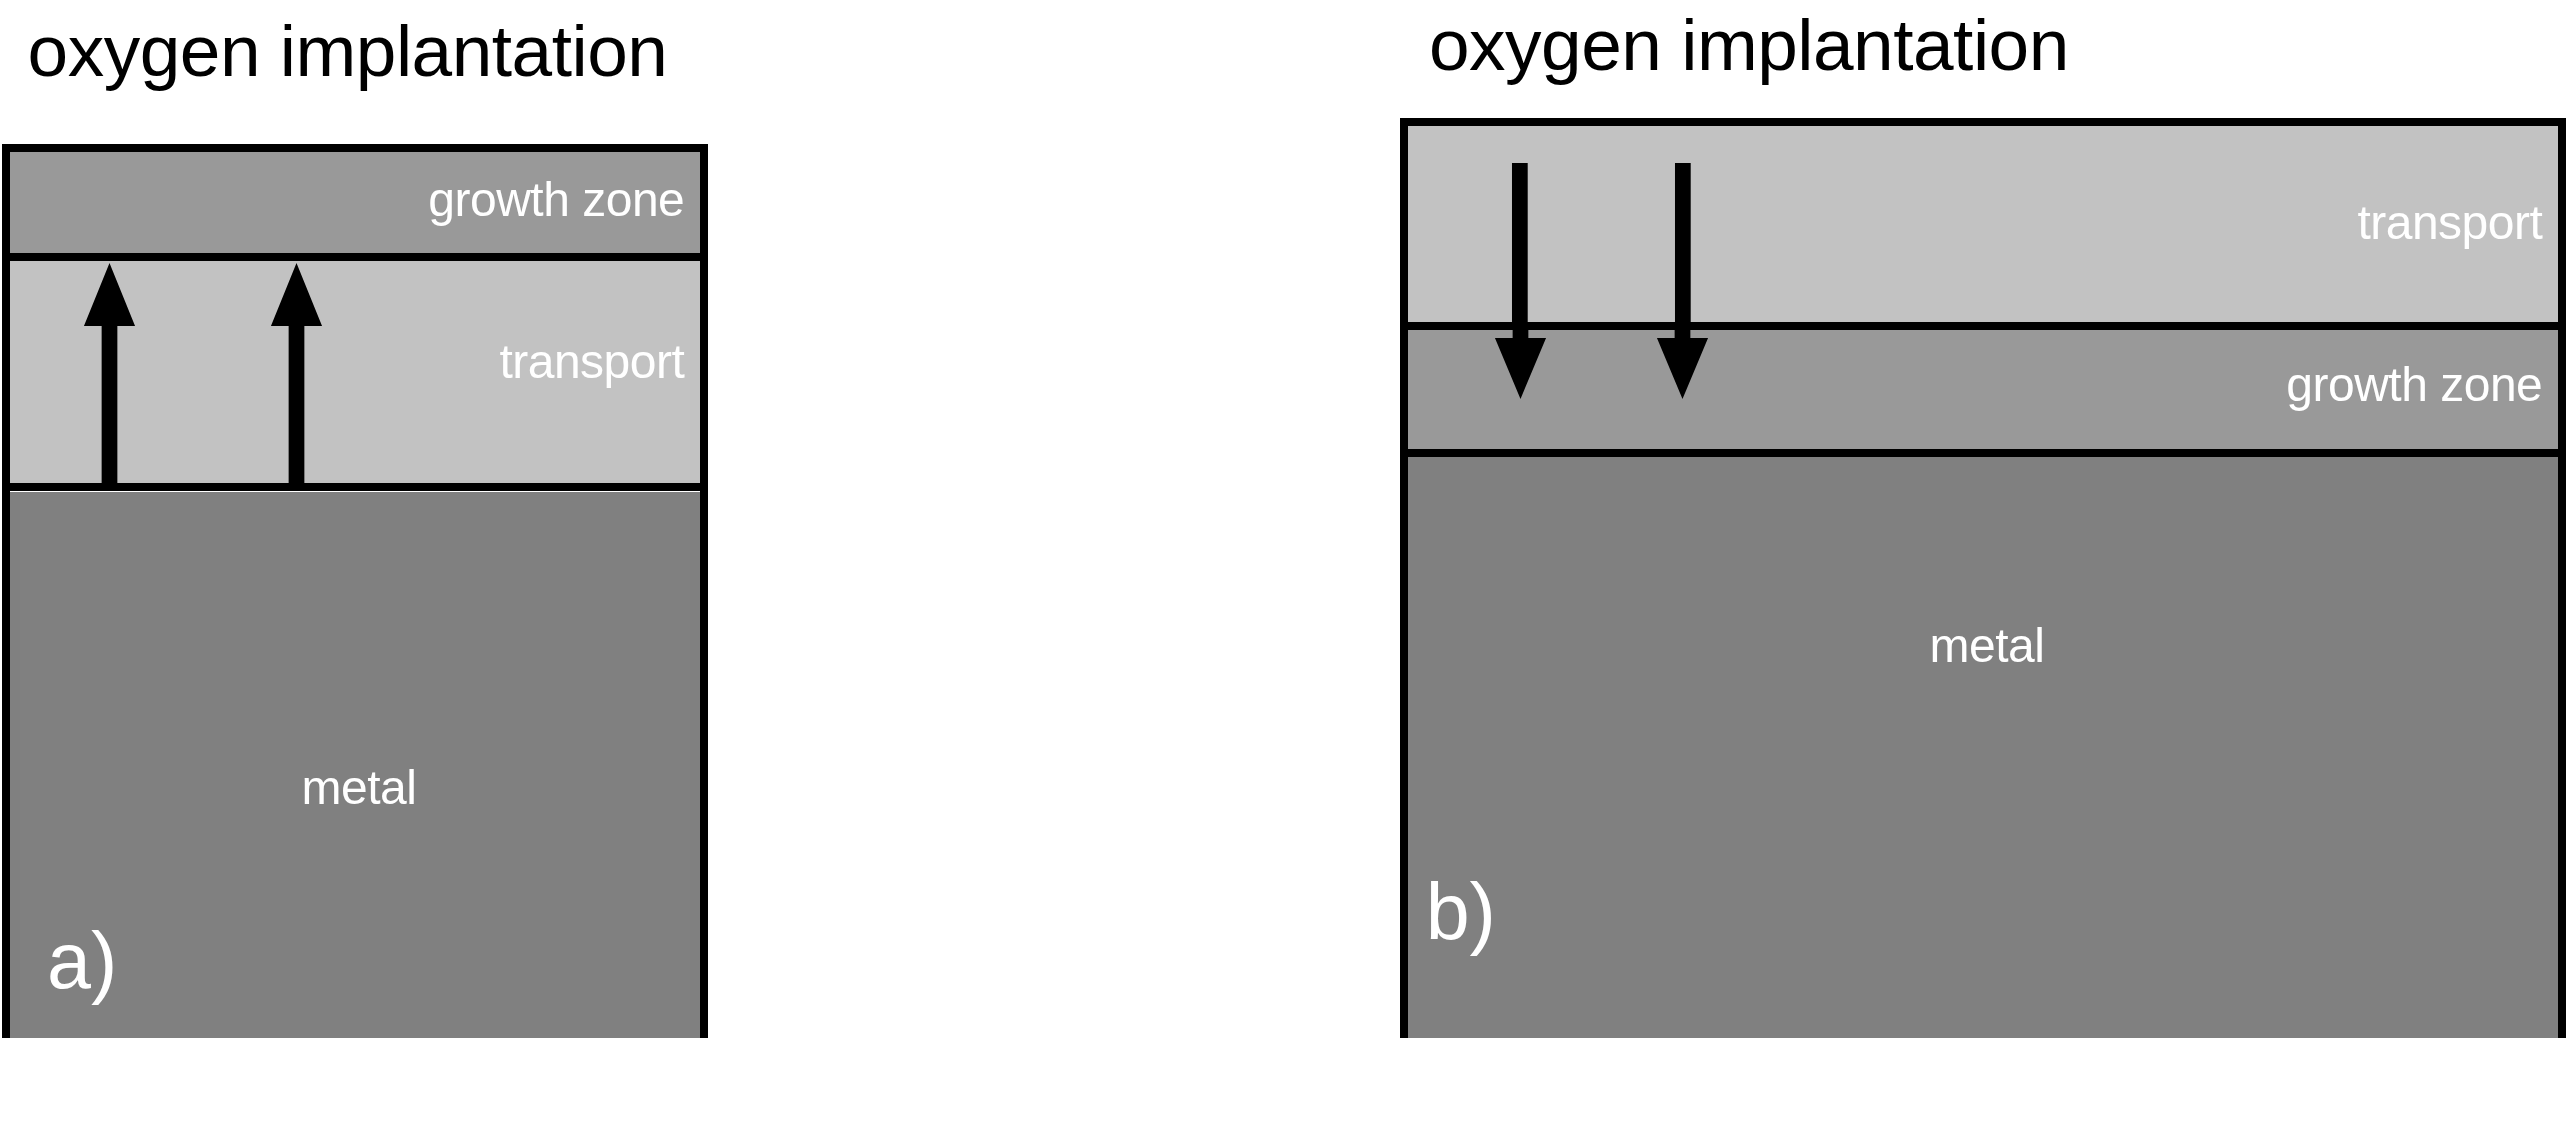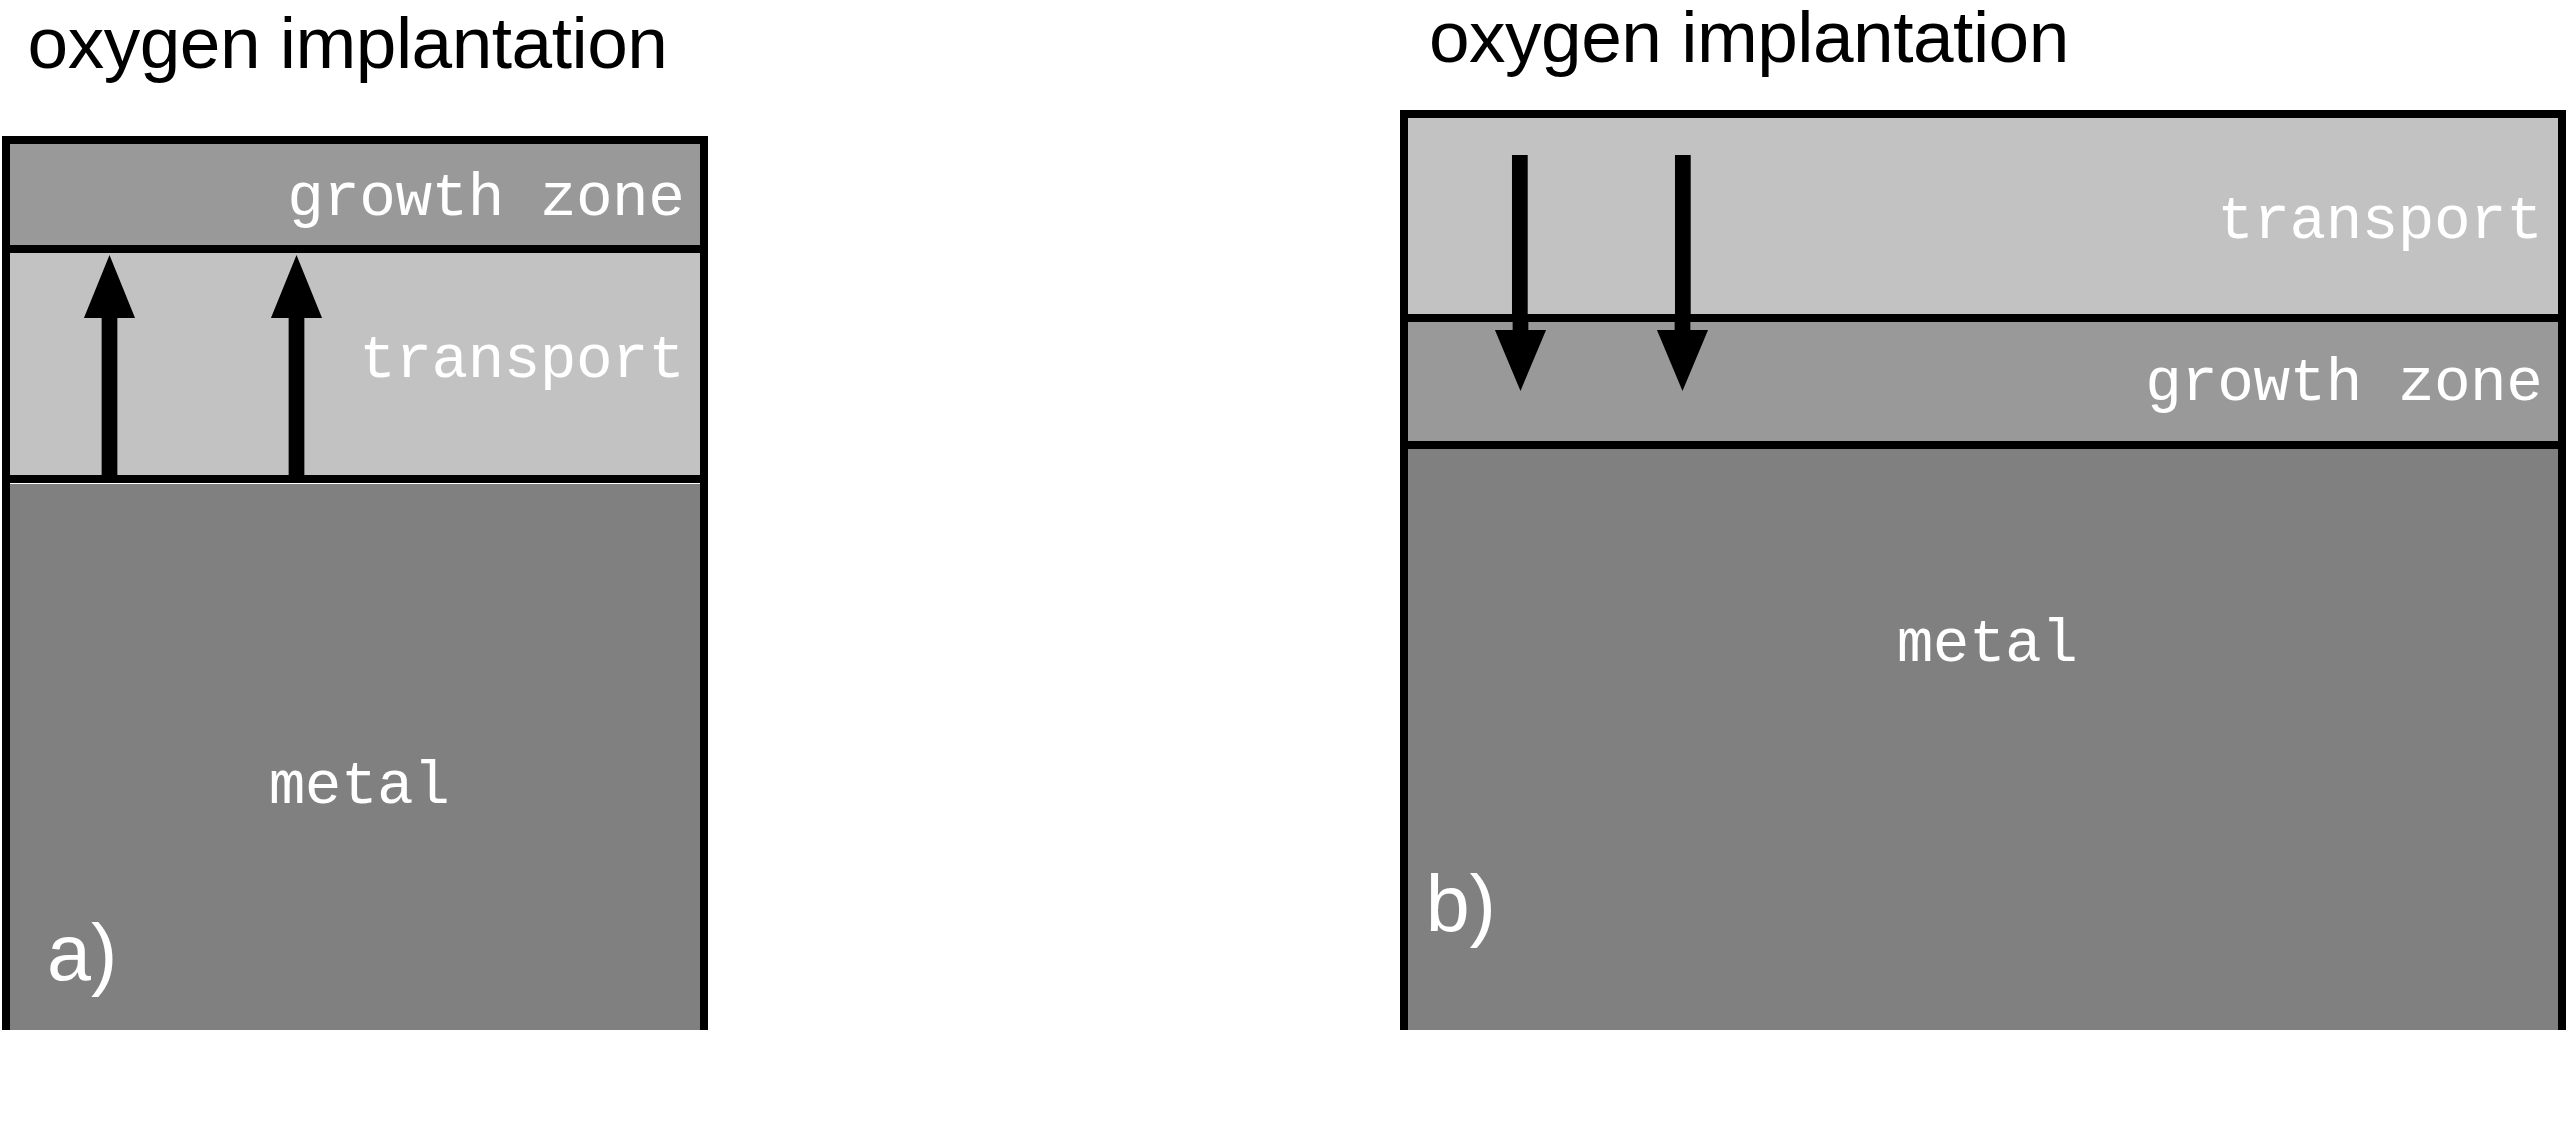--- a/index.html
+++ b/index.html
@@ -10,20 +10,21 @@
   }
   body {
     font-family: "Liberation Sans", sans-serif;
   }
   #figure {
     position: relative;
     width: 2576px;
     height: 1030px;
     background: #ffffff;
     overflow: hidden;
+    margin-top: 8px;
   }
 
   
   .panel-title {
     position: absolute;
     color: #000000;
     font-family: "Liberation Sans", sans-serif;
     font-size: 73px;
     line-height: 1;
     white-space: nowrap;
@@ -56,22 +57,22 @@
   .layer {
     position: absolute;
     left: 0;
     right: 0;
     box-sizing: border-box;
     overflow: hidden;
   }
   .layer .layer-label {
     position: absolute;
     color: #ffffff;
-    font-family: Liberation Mono, monospace;
-    font-size: 61px;
+    font-family: Liberation Sans, sans-serif;
+    font-size: 48px;
     line-height: 1;
     white-space: nowrap;
     letter-spacing: -0.5px;
   }
   .label-right  { right: 15.7px; }
   .label-center { left: 0; right: 0; text-align: center; padding-left: 8px; }
 
   
   #a-growth   { top: 0px;   height: 109px; background: #999999; border-bottom: 8.9px solid #000; }
   #a-transport{ top: 109px; height: 230px; background: #c2c2c2; border-bottom: 8.9px solid #000; }

